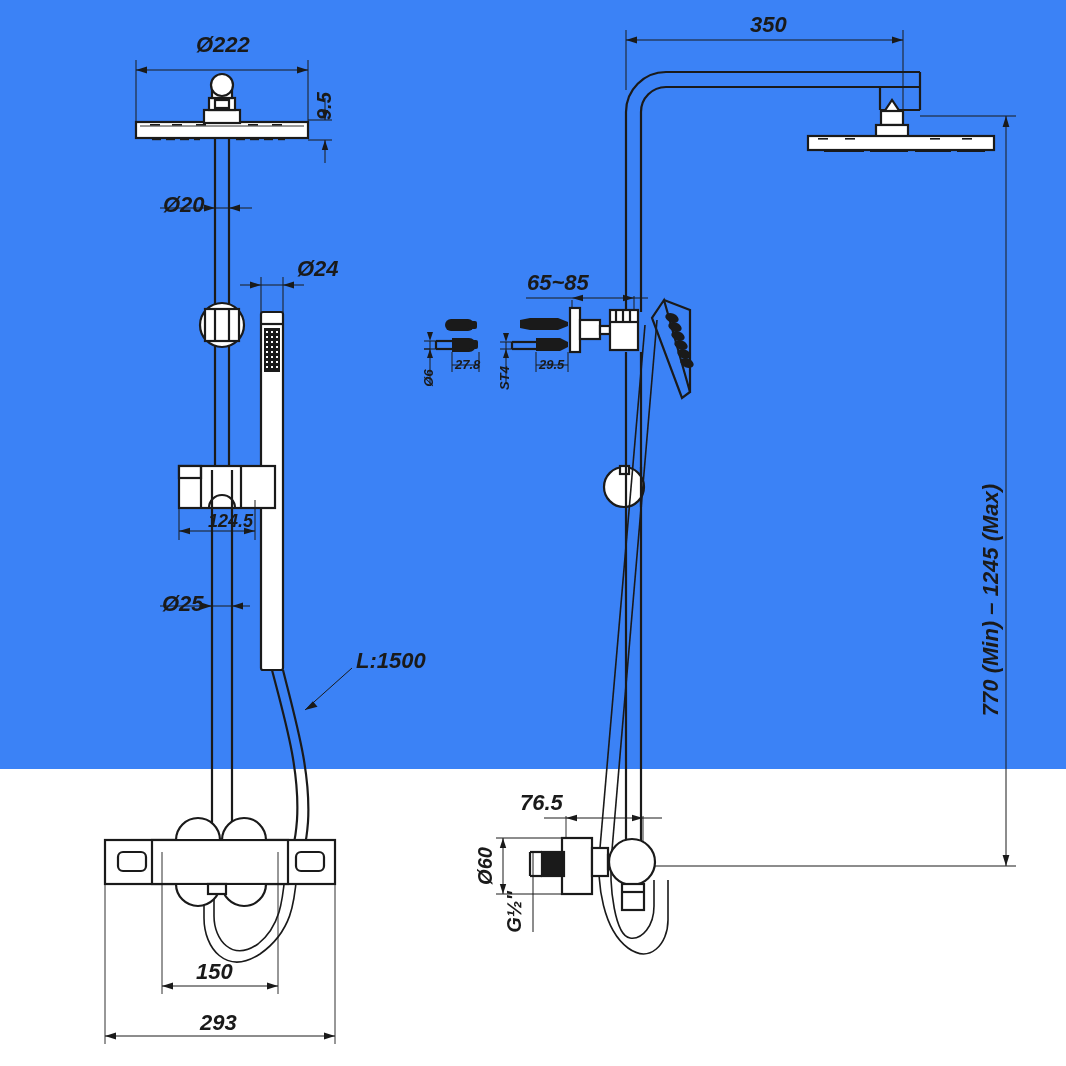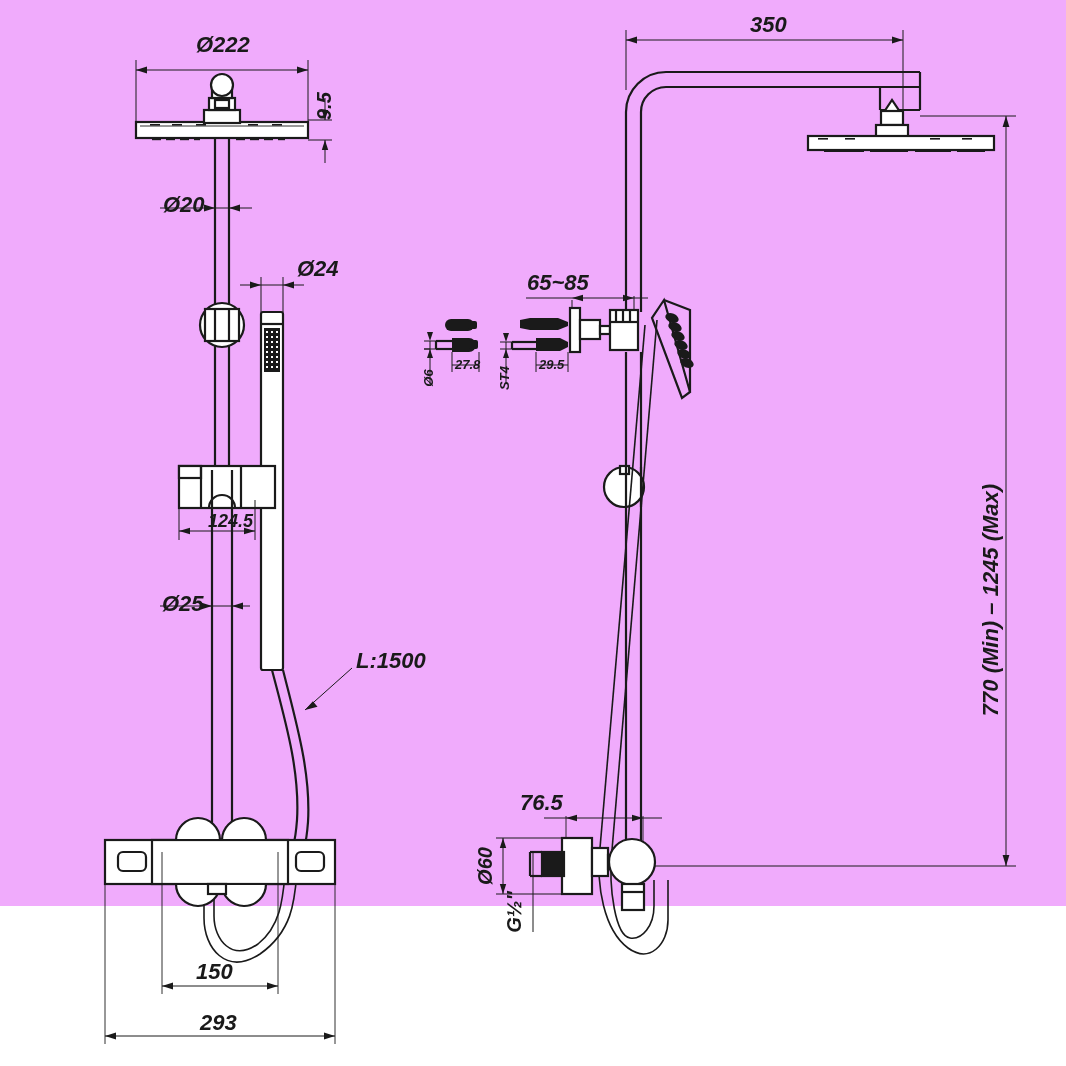--- a/index.html
+++ b/index.html
@@ -1,21 +1,21 @@
 <!DOCTYPE html>
 <html><head>
 <meta charset="utf-8">
 <style>
   html,body{margin:0;padding:0;background:#ffffff;}
   body{
     width:1066px;height:1066px;overflow:hidden;
     font-family:"Liberation Sans", sans-serif;
     color:#1a1a1a;
   }
-  #sheet{position:relative;width:1066px;height:906px;background:#f0abfc;}
+  #sheet{position:relative;width:1066px;height:769px;background:#3b82f6;}
   svg{display:block;position:absolute;top:0;left:0;}
   .dimtext{
     font-family:"Liberation Sans", sans-serif;
     font-style:italic;
     fill:#1a1a1a;
     font-weight:700;
   }
   .t22{font-size:22px;}
   .t20{font-size:20px;}
   .t18{font-size:18px;}

